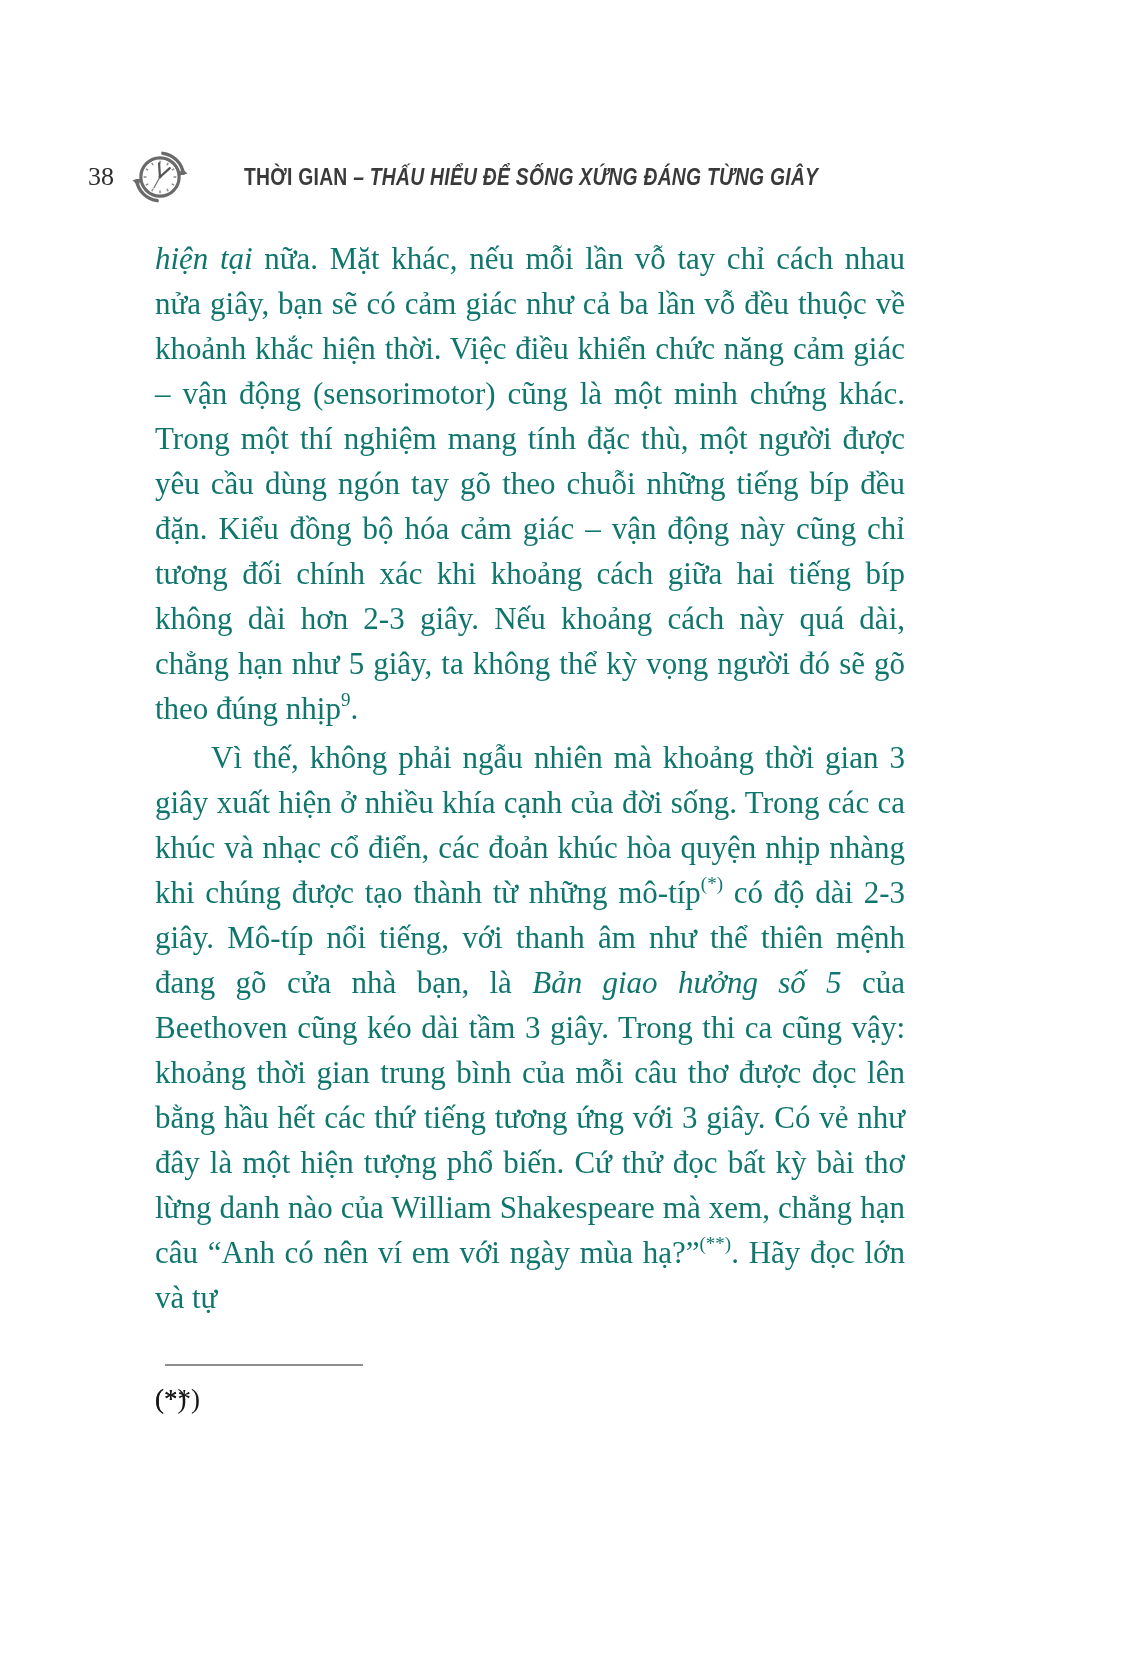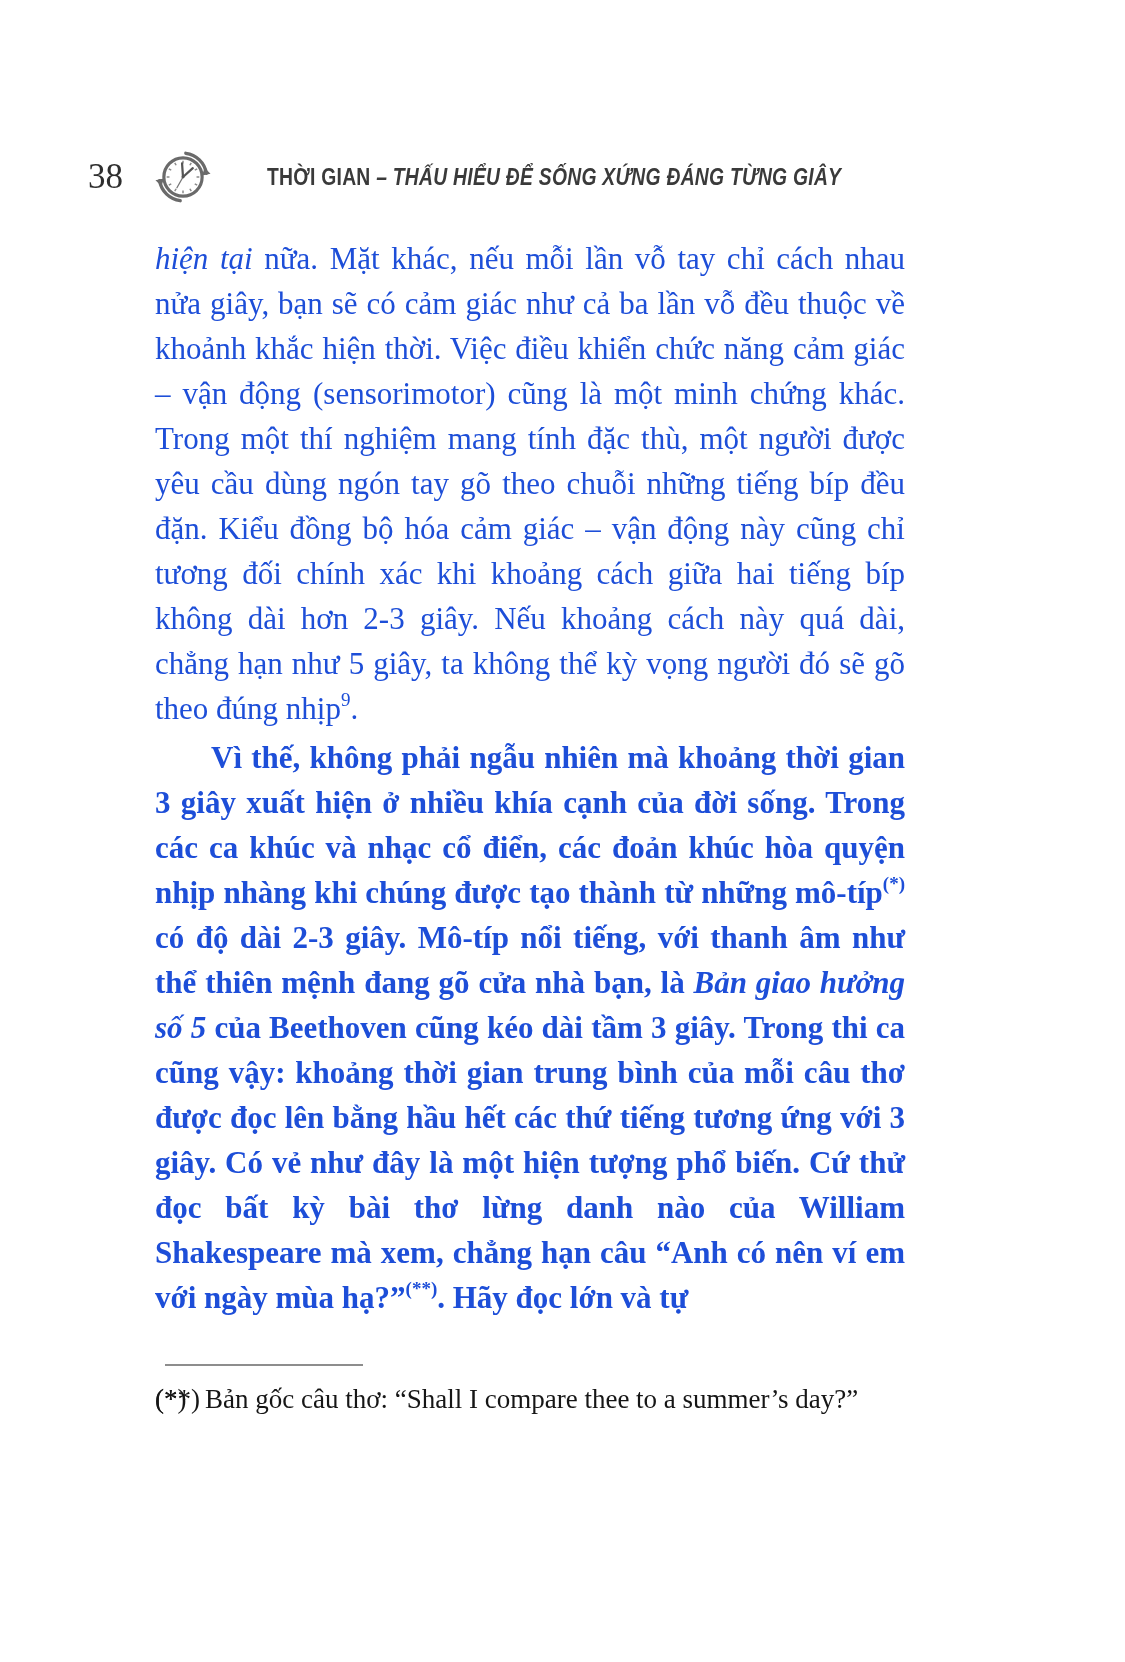--- a/index.html
+++ b/index.html
@@ -17,23 +17,23 @@
     position: absolute;
     top: 146px;
     left: 88px;
     height: 62px;
     display: flex;
     align-items: center;
     white-space: nowrap;
   }
   .page-number {
     font-family: "Liberation Serif", serif;
-    font-size: 35px;
+    font-size: 26px;
     color: #2e2e2e;
-    margin-right: 32px;
+    margin-right: 18px;
   }
   .clock-icon { width: 56px; height: 56px; display: inline-block; }
   .clock-icon svg { width: 56px; height: 56px; display: block; }
   .book-title {
     margin: 0 0 0 56px;
     font-family: "Liberation Sans", sans-serif;
     font-size: 23px;
     font-weight: 700;
     letter-spacing: 0.3px;
     color: #3a3a3a;
@@ -45,25 +45,25 @@
 
   
   .body-text {
     position: absolute;
     top: 236px;
     left: 155px;
     width: 750px;
     font-family: "Liberation Serif", serif;
     font-size: 31px;
     line-height: 45px;
-    color: #1d4ed8;
+    color: #0f766e;
     text-align: justify;
   }
   .para { margin: 0; }
-  .para + .para { margin-top: 4px; font-weight: bold; }
+  .para + .para { margin-top: 4px; }
   .para.indent { text-indent: 56px; }
   .seg-i { font-style: italic; }
   .body-text sup, .fn-sup {
     font-size: 19px;
     line-height: 0;
     vertical-align: 13px;
   }
 
   
   .footnote-divider {
@@ -140,16 +140,16 @@
 
   <main class="body-text" id="paragraphs">
       <p class="para"><span class="seg-i">hiện tại</span><span> nữa. Mặt khác, nếu mỗi lần vỗ tay chỉ cách nhau nửa giây, bạn sẽ có cảm giác như cả ba lần vỗ đều thuộc về khoảnh khắc hiện thời. Việc điều khiển chức năng cảm giác – vận động (sensorimotor) cũng là một minh chứng khác. Trong một thí nghiệm mang tính đặc thù, một người được yêu cầu dùng ngón tay gõ theo chuỗi những tiếng bíp đều đặn. Kiểu đồng bộ hóa cảm giác – vận động này cũng chỉ tương đối chính xác khi khoảng cách giữa hai tiếng bíp không dài hơn 2-3 giây. Nếu khoảng cách này quá dài, chẳng hạn như 5 giây, ta không thể kỳ vọng người đó sẽ gõ theo đúng nhịp</span><sup>9</sup><span>.</span></p>
       <p class="para indent"><span>Vì thế, không phải ngẫu nhiên mà khoảng thời gian 3 giây xuất hiện ở nhiều khía cạnh của đời sống. Trong các ca khúc và nhạc cổ điển, các đoản khúc hòa quyện nhịp nhàng khi chúng được tạo thành từ những mô-típ</span><sup>(*)</sup><span> có độ dài 2-3 giây. Mô-típ nổi tiếng, với thanh âm như thể thiên mệnh đang gõ cửa nhà bạn, là </span><span class="seg-i">Bản giao hưởng số 5</span><span> của Beethoven cũng kéo dài tầm 3 giây. Trong thi ca cũng vậy: khoảng thời gian trung bình của mỗi câu thơ được đọc lên bằng hầu hết các thứ tiếng tương ứng với 3 giây. Có vẻ như đây là một hiện tượng phổ biến. Cứ thử đọc bất kỳ bài thơ lừng danh nào của William Shakespeare mà xem, chẳng hạn câu “Anh có nên ví em với ngày mùa hạ?”</span><sup>(**)</sup><span>. Hãy đọc lớn và tự</span></p>
     </main>
 
   <div class="footnote-divider"></div>
 
   <section class="footnotes" id="footnotes">
       <div class="footnote"><span class="marker">(*)</span></div>
-      <div class="footnote"><span class="marker">(**)</span><span>Bản gốc câu thơ: “Shall I compare thee to a summer’s day?”</span></div>
+      <div class="footnote"><span class="marker">(**)</span></div>
     </section>
 
 </div>
 
 </body></html>

